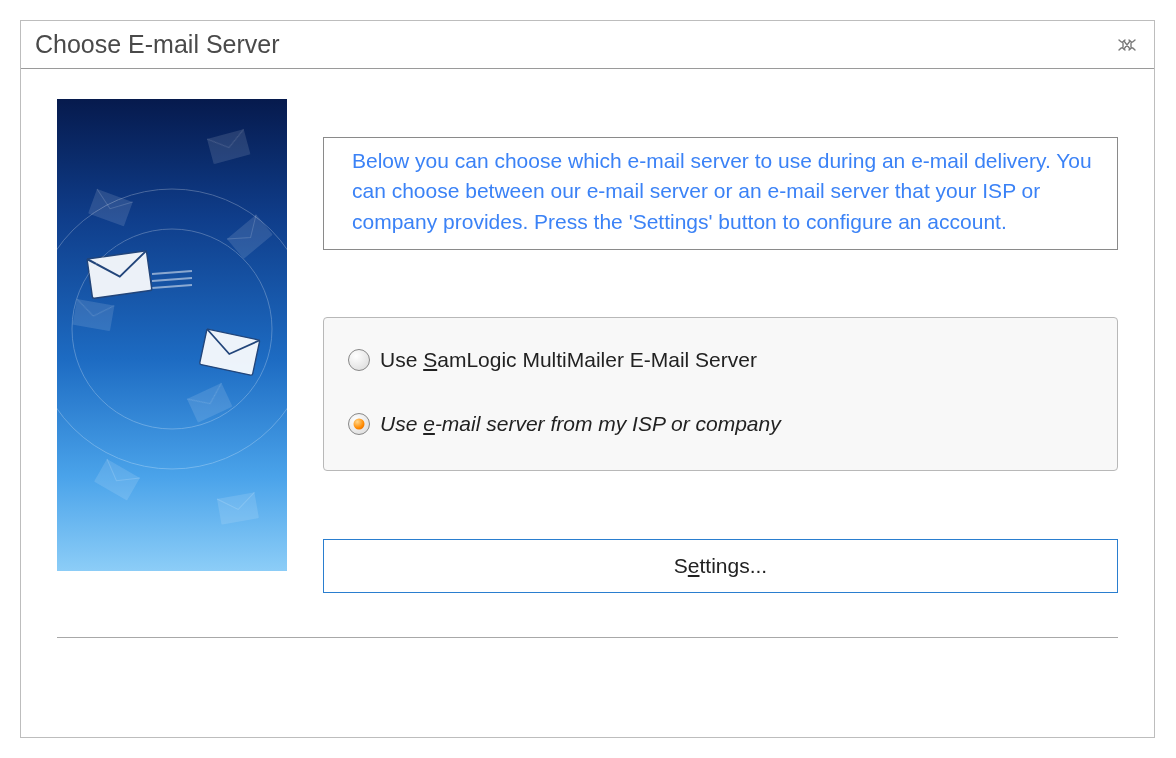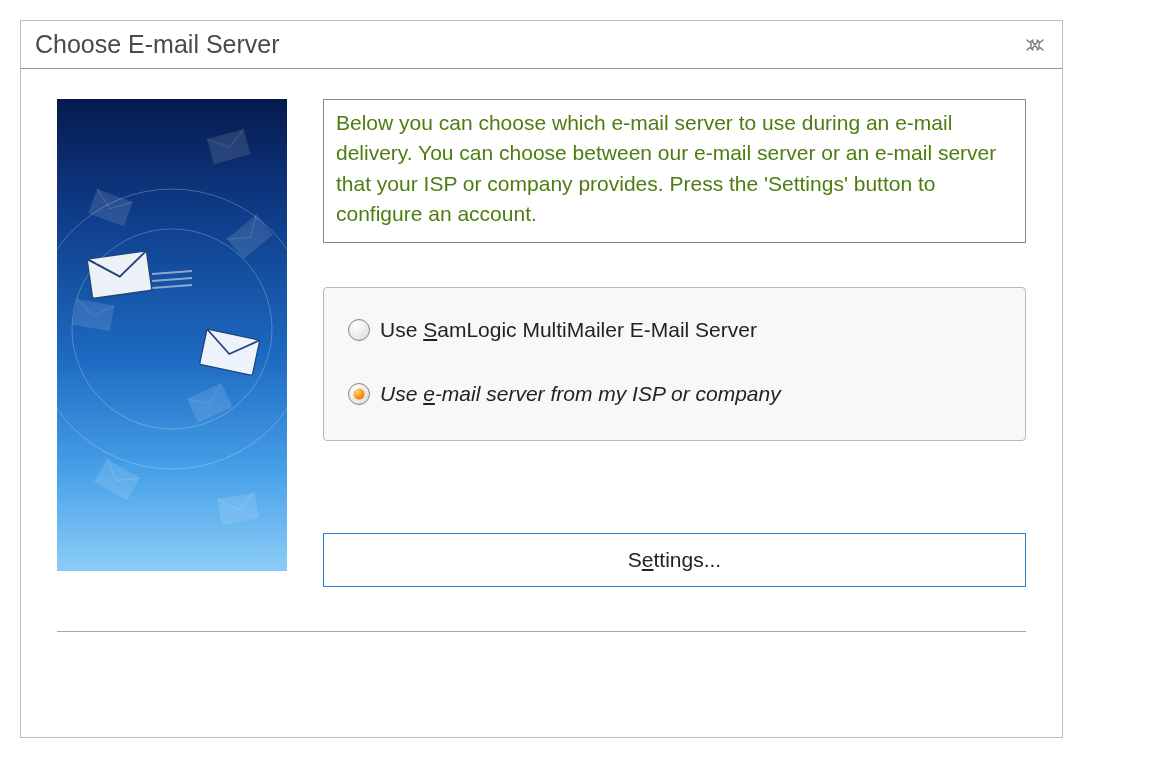--- a/index.html
+++ b/index.html
@@ -8,21 +8,21 @@
     padding: 0;
     width: 1176px;
     height: 758px;
     font-family: "Segoe UI", Tahoma, sans-serif;
     background: #fff;
   }
   .dialog {
     position: absolute;
     left: 20px;
     top: 20px;
-    width: 1043px;
+    width: 1135px;
     height: 718px;
     background: #fff;
     border: 1px solid #bdbdbd;
   }
   .titlebar {
     height: 48px;
     display: flex;
     align-items: center;
     justify-content: space-between;
     padding: 0 14px;
@@ -63,27 +63,28 @@
   }
   .side-image svg { position:absolute; inset:0; }
   .right-col {
     flex: 1;
     display: flex;
     flex-direction: column;
   }
   .info-box {
     border: 1px solid #8a8a8a;
     background: #fff;
-    padding: 8px 12px 12px 12px;
-    font-size: 21px;
-    color: #4d7c0f;
+    padding: 8px 12px 12px 28px;
+    font-size: 21px;
+    color: #3b82f6;
     line-height: 1.45;
+    margin-top: 38px;
   }
   .radio-group {
-    margin-top: 44px;
+    margin-top: 67px;
     border: 1px solid #b8b8b8;
     border-radius: 4px;
     padding: 30px 24px 34px 24px;
     background: #f8f8f8;
   }
   .radio-item {
     display: flex;
     align-items: center;
     gap: 10px;
     font-size: 21px;
@@ -104,21 +105,21 @@
   .radio-dot.checked::after {
     content: "";
     position: absolute;
     left: 50%; top: 50%;
     width: 11px; height: 11px;
     transform: translate(-50%,-50%);
     border-radius: 50%;
     background: radial-gradient(circle at 35% 30%, #ffd68a, #ff8a00 60%, #d65a00);
   }
   .settings-btn {
-    margin-top: 92px;
+    margin-top: 68px;
     height: 54px;
     border: 1px solid #2a7ecf;
     background: #fff;
     font-size: 21px;
     color: #222;
     cursor: pointer;
     display: flex;
     align-items: center;
     justify-content: center;
   }

